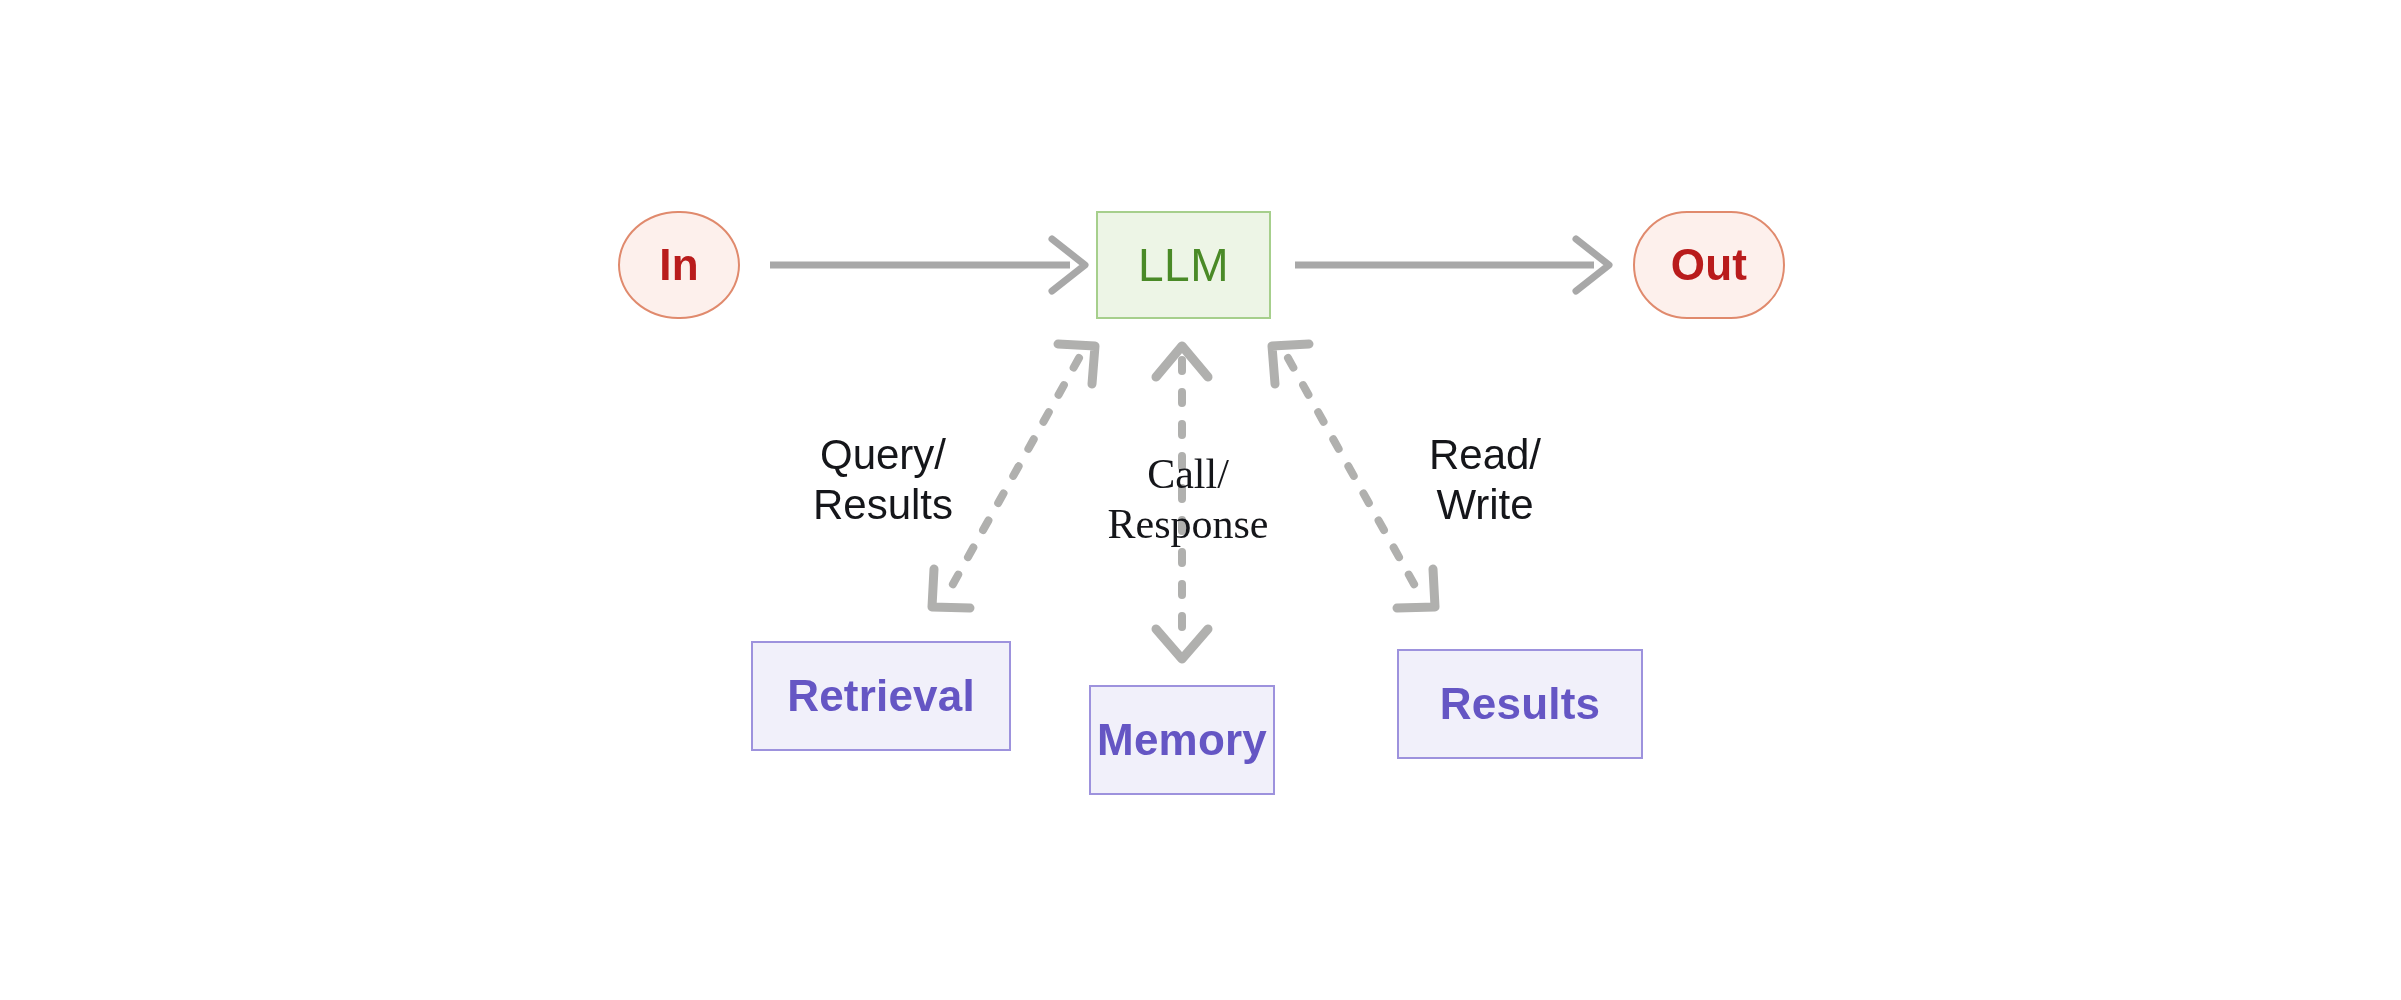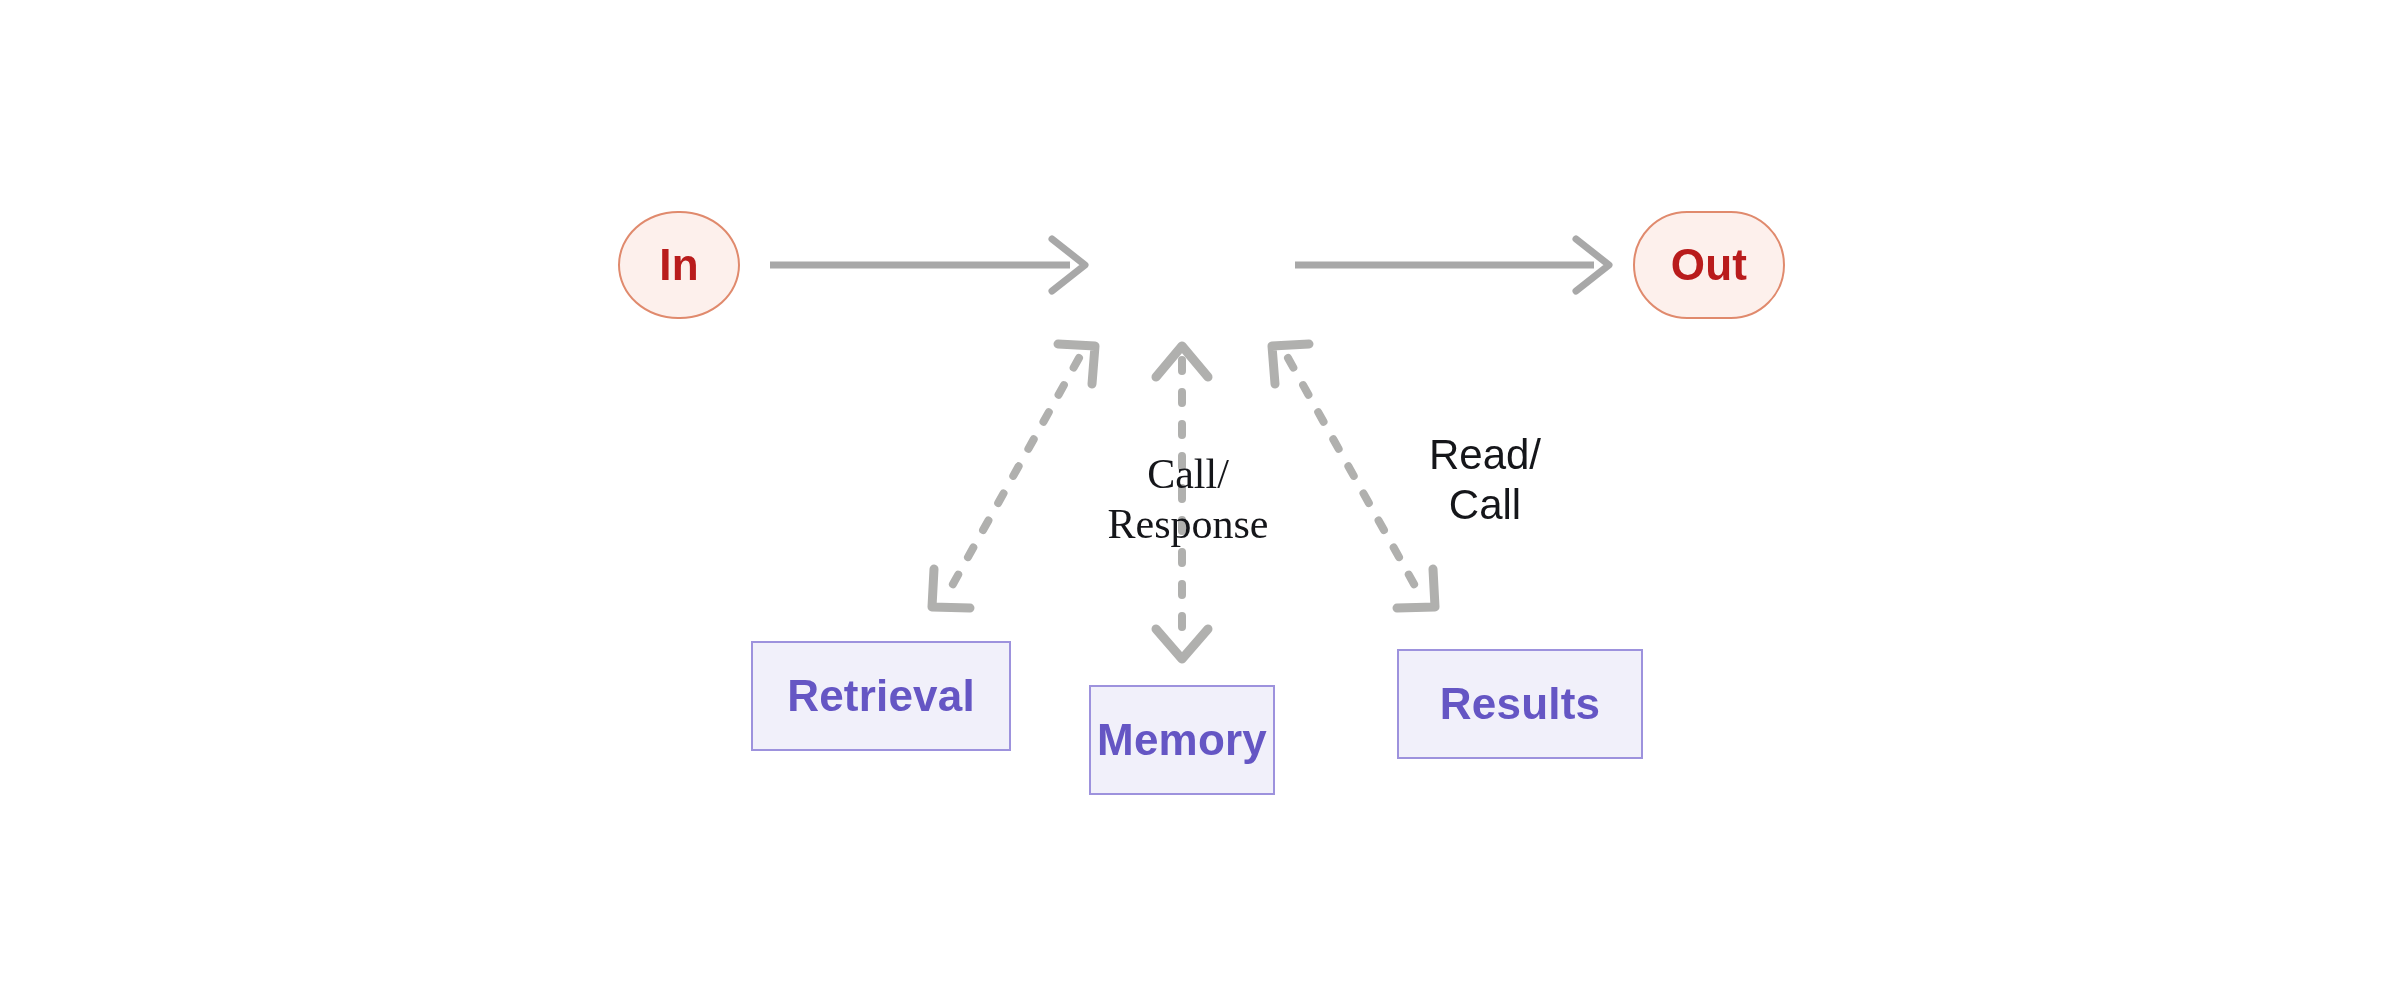--- a/index.html
+++ b/index.html
@@ -114,37 +114,42 @@
       <line x1="1288" y1="358" x2="1419" y2="593" stroke="#b0b0ae" stroke-width="8" stroke-linecap="round" stroke-dasharray="11 20"></line>
       <polyline points="1275,384 1272,346 1309,344" fill="none" stroke="#b0b0ae" stroke-width="9" stroke-linecap="round" stroke-linejoin="round"></polyline>
       <polyline points="1397,608 1435,607 1433,569" fill="none" stroke="#b0b0ae" stroke-width="9" stroke-linecap="round" stroke-linejoin="round"></polyline>
     </g>
   </svg>
 
   <div class="node node-io node-in" style="left:618px; top:211px; width:122px; height:108px;">
     <span>In</span>
   </div>
 
+  <div class="node node-llm" style="left:1096px; top:211px; width:175px; height:108px;">
+    <span>LLM</span>
+  </div>
 
   <div class="node node-io node-out" style="left:1633px; top:211px; width:152px; height:108px;">
     <span>Out</span>
   </div>
 
   <div class="node node-sub" style="left:703px; top:641px; width:260px; height:110px;margin-left:48px;">
     <span>Retrieval</span>
   </div>
 
   <div class="node node-sub" style="left:1089px; top:685px; width:186px; height:110px;">
     <span>Memory</span>
   </div>
 
   <div class="node node-sub" style="left:1397px; top:649px; width:246px; height:110px;">
     <span>Results</span>
   </div>
 
+  <div class="edge-label" style="left:783px; top:430px; width:200px;">Query/
+Results</div>
 
   <div class="edge-label" style="left:1088px; top:450px; width:200px;font-family:Liberation Serif, serif;">Call/
 Response</div>
 
   <div class="edge-label" style="left:1385px; top:430px; width:200px;">Read/
-Call</div>
+Write</div>
 
 </div>
 
 </body></html>

